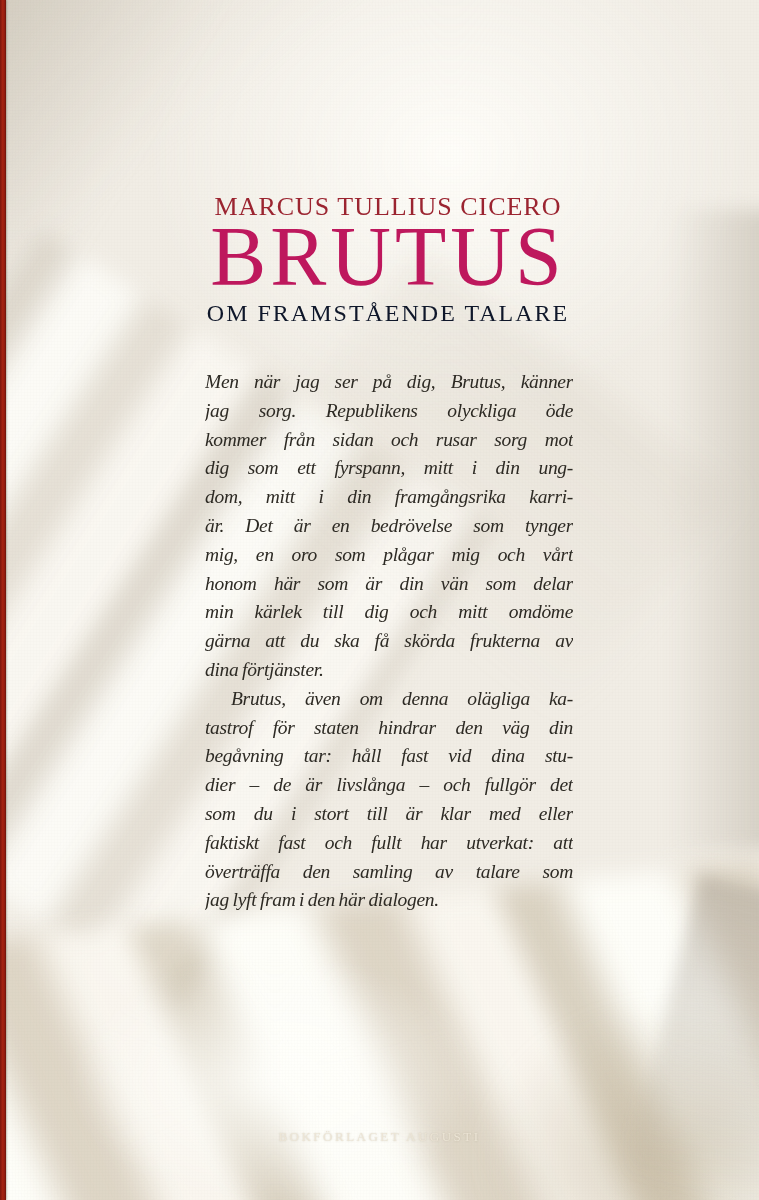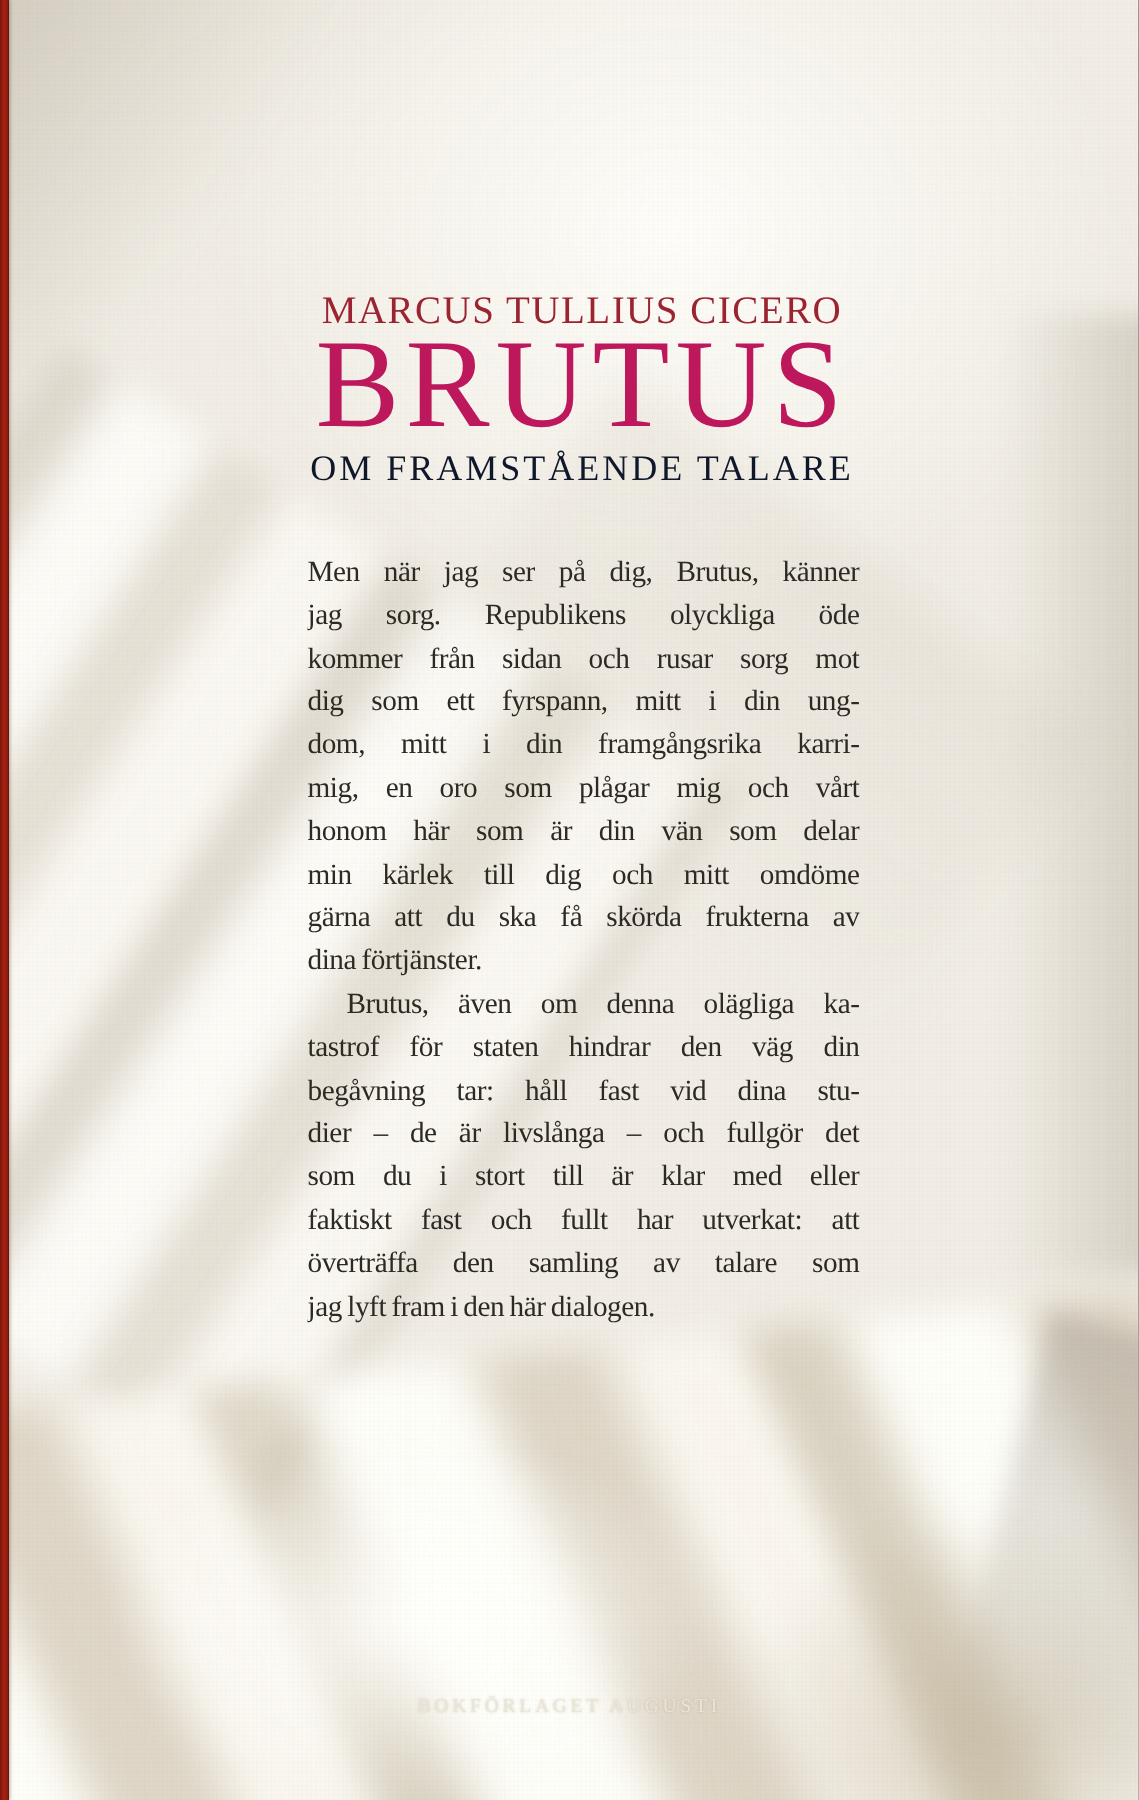--- a/index.html
+++ b/index.html
@@ -54,21 +54,21 @@
   .author { position:absolute; left:0; right:0; top:0; font-size:26px; line-height:26px;
             letter-spacing:1px; color:#9b2430; white-space:nowrap; }
   .btitle { position:absolute; left:0; right:0; top:21px; font-size:84px; line-height:84px;
             font-weight:normal; letter-spacing:4px; color:#be185d; margin:0; white-space:nowrap; }
   .subtitle { position:absolute; left:0; right:0; top:107px; font-size:24px; line-height:24px;
             letter-spacing:2px; color:#0f172a; white-space:nowrap; }
 
   .excerpt { position:absolute; left:205px; top:368px; width:368px; z-index:4;
              color:#2d2a24; font-size:19.5px; line-height:28.8px;
              letter-spacing:-0.3px; word-spacing:-1px; }
-  .bline { text-align:justify; text-align-last:justify; height:28.8px; overflow:hidden; }
+  .bline { text-align:justify; text-align-last:justify; height:28.8px; overflow:hidden;font-style:italic; }
   .bline.last { text-align-last:left; }
   .bline.indent { text-indent:26px; }
 
   .publisher { position:absolute; left:0; right:0; top:1130px; text-align:center; z-index:4;
              font-size:13px; line-height:13px; letter-spacing:2.5px; color:#ece5d6;
              text-shadow:0 0 2px rgba(140,125,100,.35); }
 </style>
 </head>
 <body>
 
@@ -94,20 +94,21 @@
     <div class="subtitle">OM FRAMSTÅENDE TALARE</div>
   </div>
 
   <div class="excerpt">
     <div class="para">
       <div class="bline">Men när jag ser på dig, Brutus, känner</div>
       <div class="bline">jag sorg. Republikens olyckliga öde</div>
       <div class="bline">kommer från sidan och rusar sorg mot</div>
       <div class="bline">dig som ett fyrspann, mitt i din ung-</div>
       <div class="bline">dom, mitt i din framgångsrika karri-</div>
+      <div class="bline">är. Det är en bedrövelse som tynger</div>
       <div class="bline">mig, en oro som plågar mig och vårt</div>
       <div class="bline">honom här som är din vän som delar</div>
       <div class="bline">min kärlek till dig och mitt omdöme</div>
       <div class="bline">gärna att du ska få skörda frukterna av</div>
       <div class="bline last">dina förtjänster.</div>
     </div>
     <div class="para">
       <div class="bline indent">Brutus, även om denna olägliga ka-</div>
       <div class="bline">tastrof för staten hindrar den väg din</div>
       <div class="bline">begåvning tar: håll fast vid dina stu-</div>

